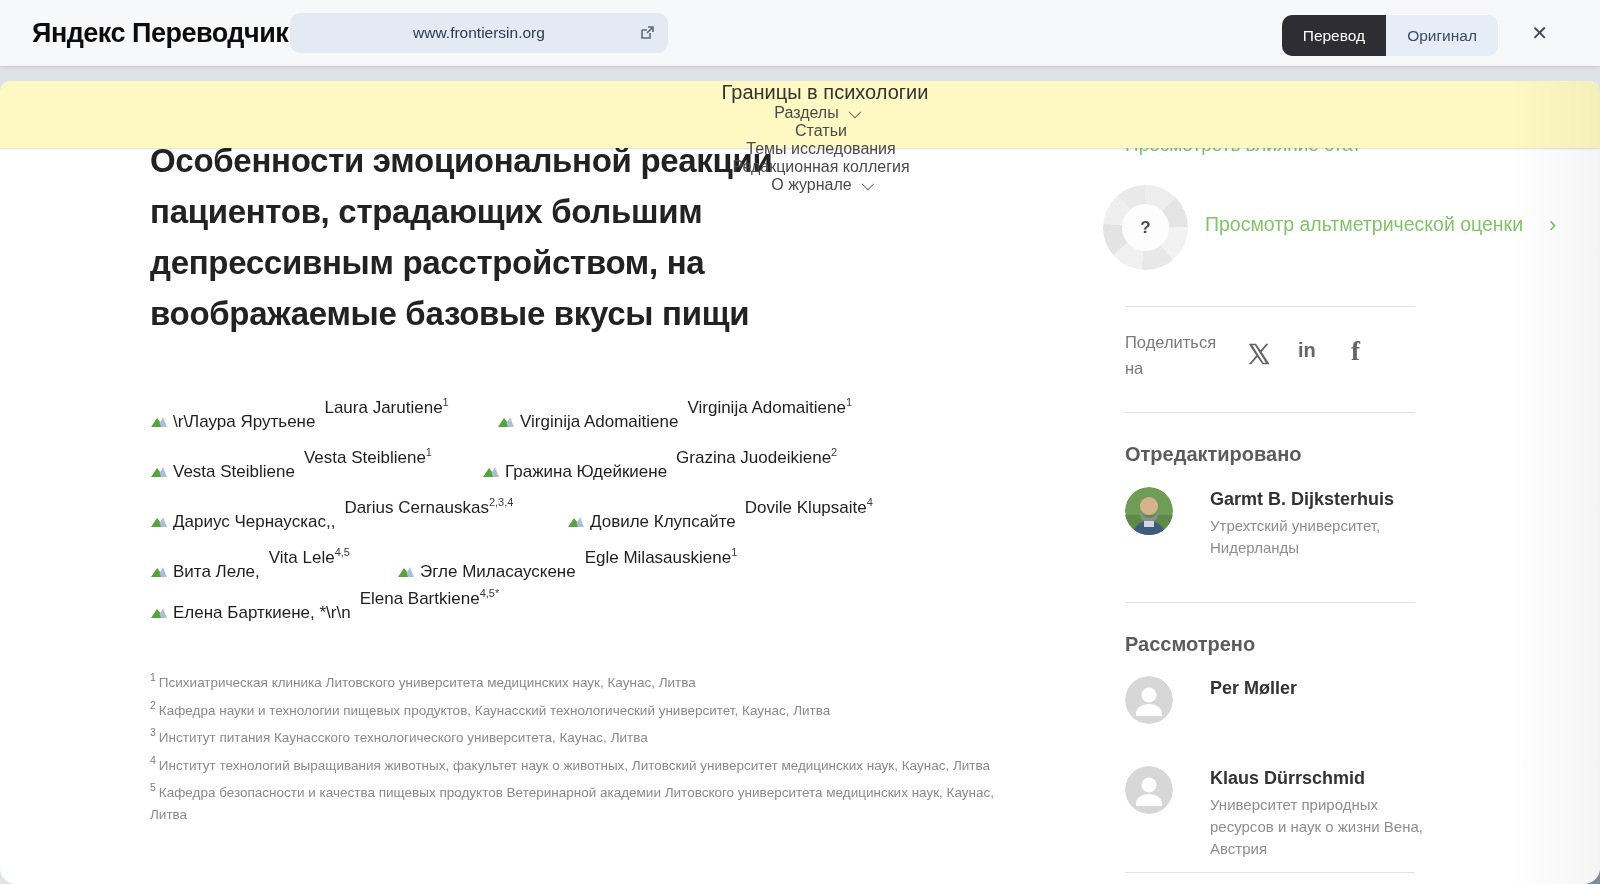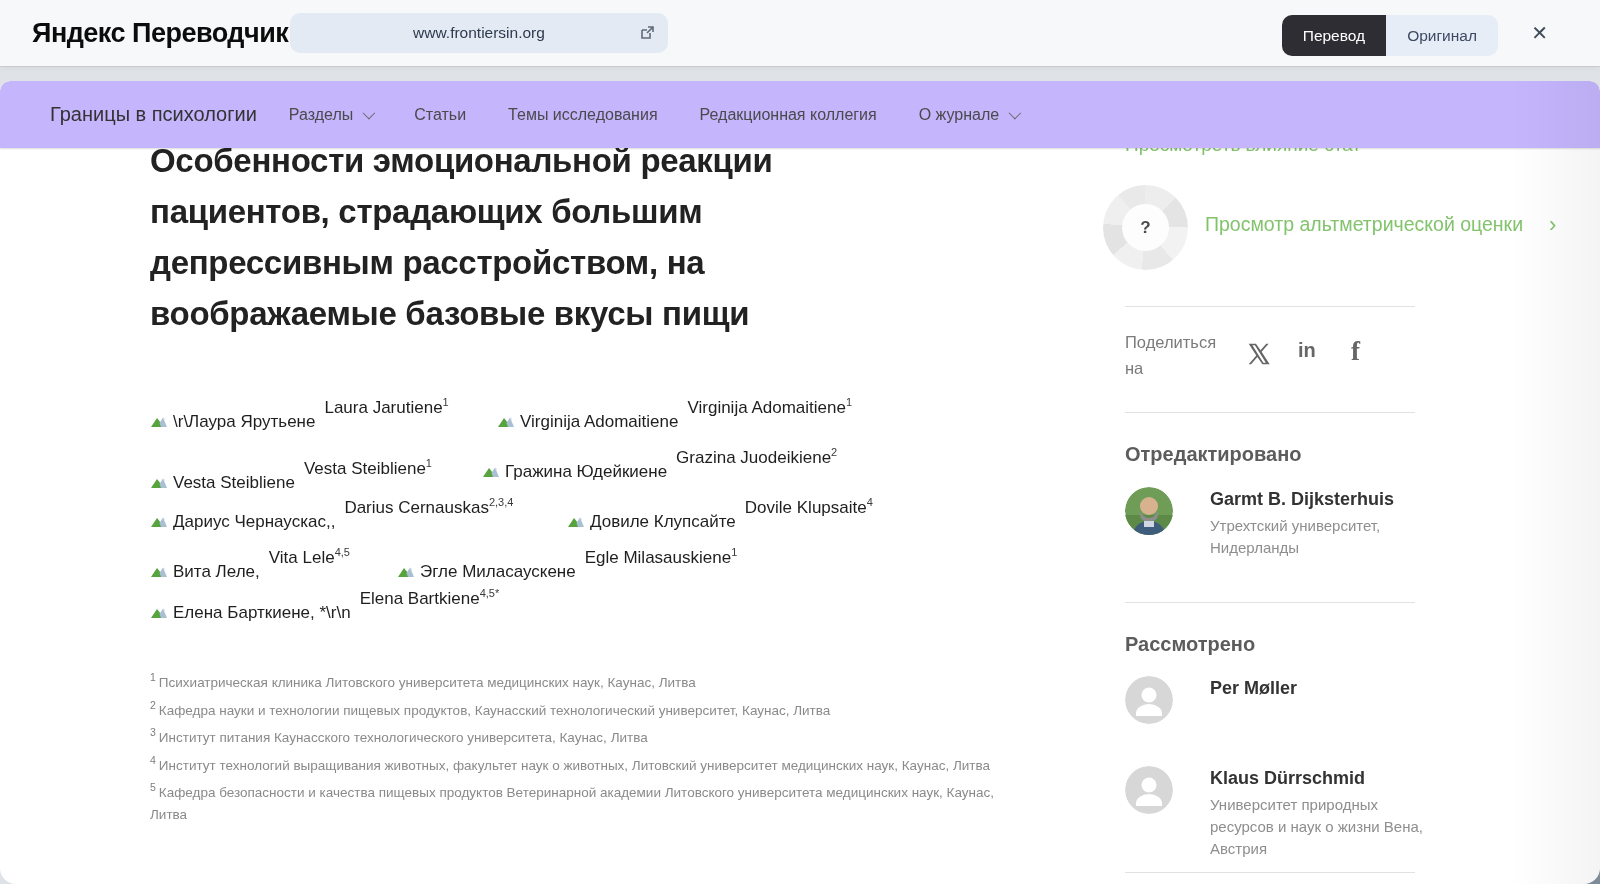--- a/index.html
+++ b/index.html
@@ -21,23 +21,23 @@
   .yx-close { position:absolute; right:52px; top:21px; font-size:20px; color:#3f4a58; line-height:24px; cursor:pointer; }
 
   
   .site-card { position:absolute; top:81px; left:0; width:1600px; height:803px; background:#ffffff;
                border-radius:10px 10px 16px 16px; z-index:5; overflow:hidden; }
   .corner-backdrop { position:absolute; right:0; bottom:0; width:46px; height:46px; background:#7e8b99; z-index:1; }
   .right-fade { position:absolute; top:0; right:0; bottom:0; width:90px; pointer-events:none; z-index:9;
                 background:linear-gradient(to right, rgba(0,0,0,0), rgba(0,0,0,0.045)); }
 
   
-  .site-nav { position:absolute; top:0; left:0; width:1600px; height:67px; background:#c4b5fd;
+  .site-nav { position:absolute; top:0; left:0; width:1600px; height:67px; background:#fef9c3;
               box-shadow:0 1px 2px rgba(0,0,0,.14); z-index:8; display:flex; align-items:center;
-              border-radius:10px 10px 0 0; }
+              border-radius:10px 10px 0 0;flex-direction:column; }
   .nav-journal { margin-left:50px; font-size:20px; color:#333333; font-weight:500; cursor:pointer; }
   .nav-item { font-size:16px; color:#4a4a4a; cursor:pointer; display:flex; align-items:center; }
   .nav-item:nth-of-type(2) { margin-left:32px;justify-content:center; }
   .nav-item + .nav-item { margin-left:42px; }
   .chev { width:9px; height:9px; border-right:1.6px solid #6a6a6a; border-bottom:1.6px solid #6a6a6a;
           transform:rotate(45deg) translateY(-2px); margin-left:10px; display:inline-block; }
 
   
   .article-title { position:absolute; left:150px; top:54px; width:712px; font-size:33px; line-height:51px;
                    color:#222222; letter-spacing:-0.3px; z-index:2; }
@@ -111,21 +111,21 @@
   <div class="author-entry" style="left:497px; top:315px;">
     <span class="author-icon"><svg viewBox="0 0 21 16">
           <path d="M1 13 L7 4 L11 9 L12.5 13 Z" fill="#57a33e"></path>
           <path d="M9.5 9 L13 3.5 L17 13 L11 13 Z" fill="#a9bfd2"></path>
           <path d="M12.5 5 L14 3.5 L15 6 Z" fill="#cdd9e4"></path>
         </svg></span>
     <span class="author-ru">Virginija Adomaitiene</span>
     <span class="author-en"><span>Virginija Adomaitiene</span><sup>1</sup></span>
   </div>
 
-  <div class="author-entry" style="left:150px; top:376px;align-items:flex-end;">
+  <div class="author-entry" style="left:150px; top:365px;align-items:flex-end;">
     <span class="author-icon"><svg viewBox="0 0 21 16">
           <path d="M1 13 L7 4 L11 9 L12.5 13 Z" fill="#57a33e"></path>
           <path d="M9.5 9 L13 3.5 L17 13 L11 13 Z" fill="#a9bfd2"></path>
           <path d="M12.5 5 L14 3.5 L15 6 Z" fill="#cdd9e4"></path>
         </svg></span>
     <span class="author-ru">Vesta Steibliene</span>
     <span class="author-en"><span>Vesta Steibliene</span><sup>1</sup></span>
   </div>
   <div class="author-entry" style="left:482px; top:365px;">
     <span class="author-icon"><svg viewBox="0 0 21 16">

